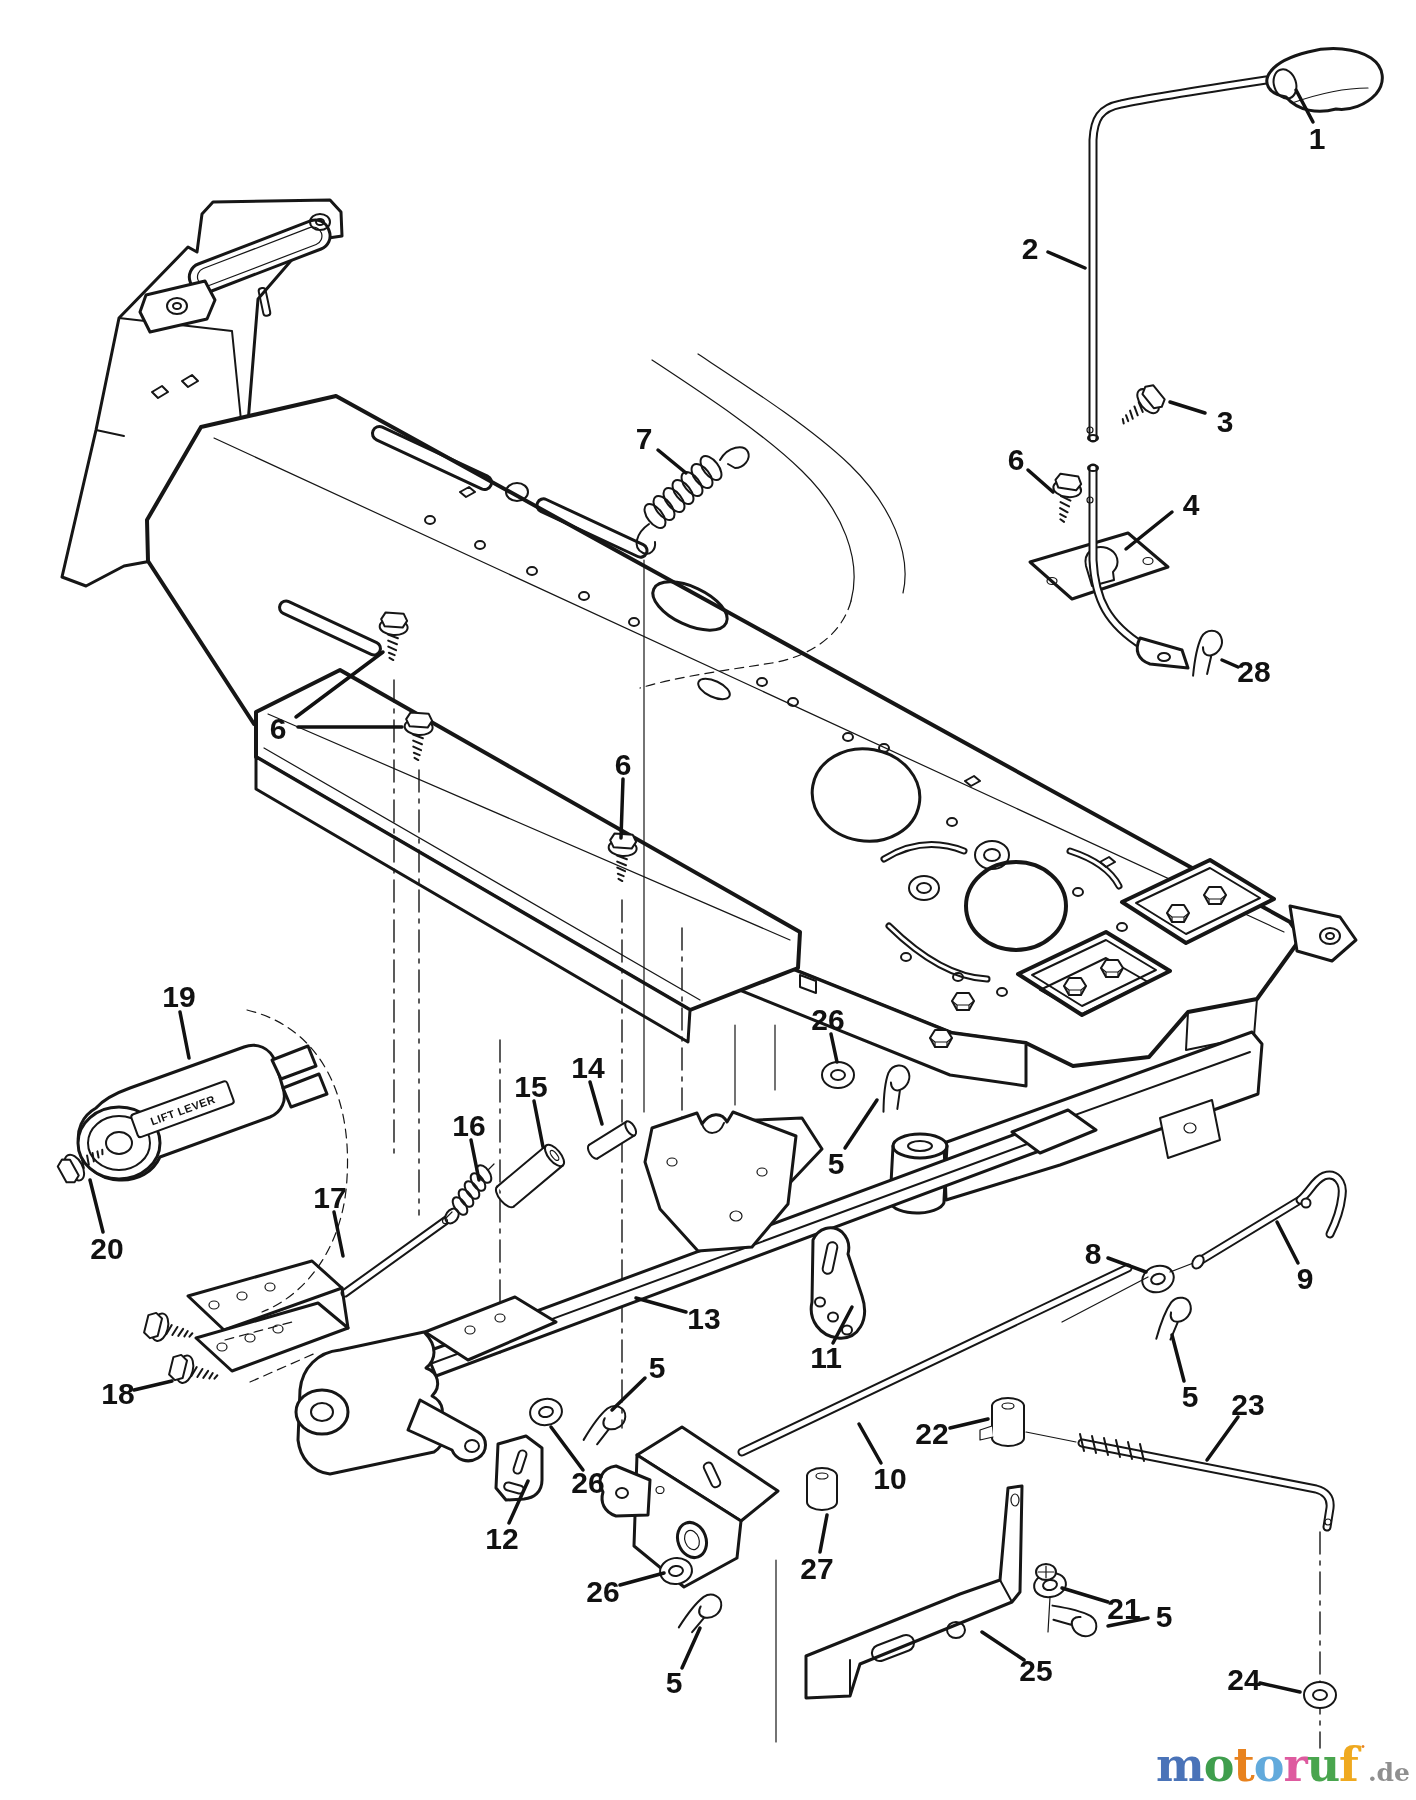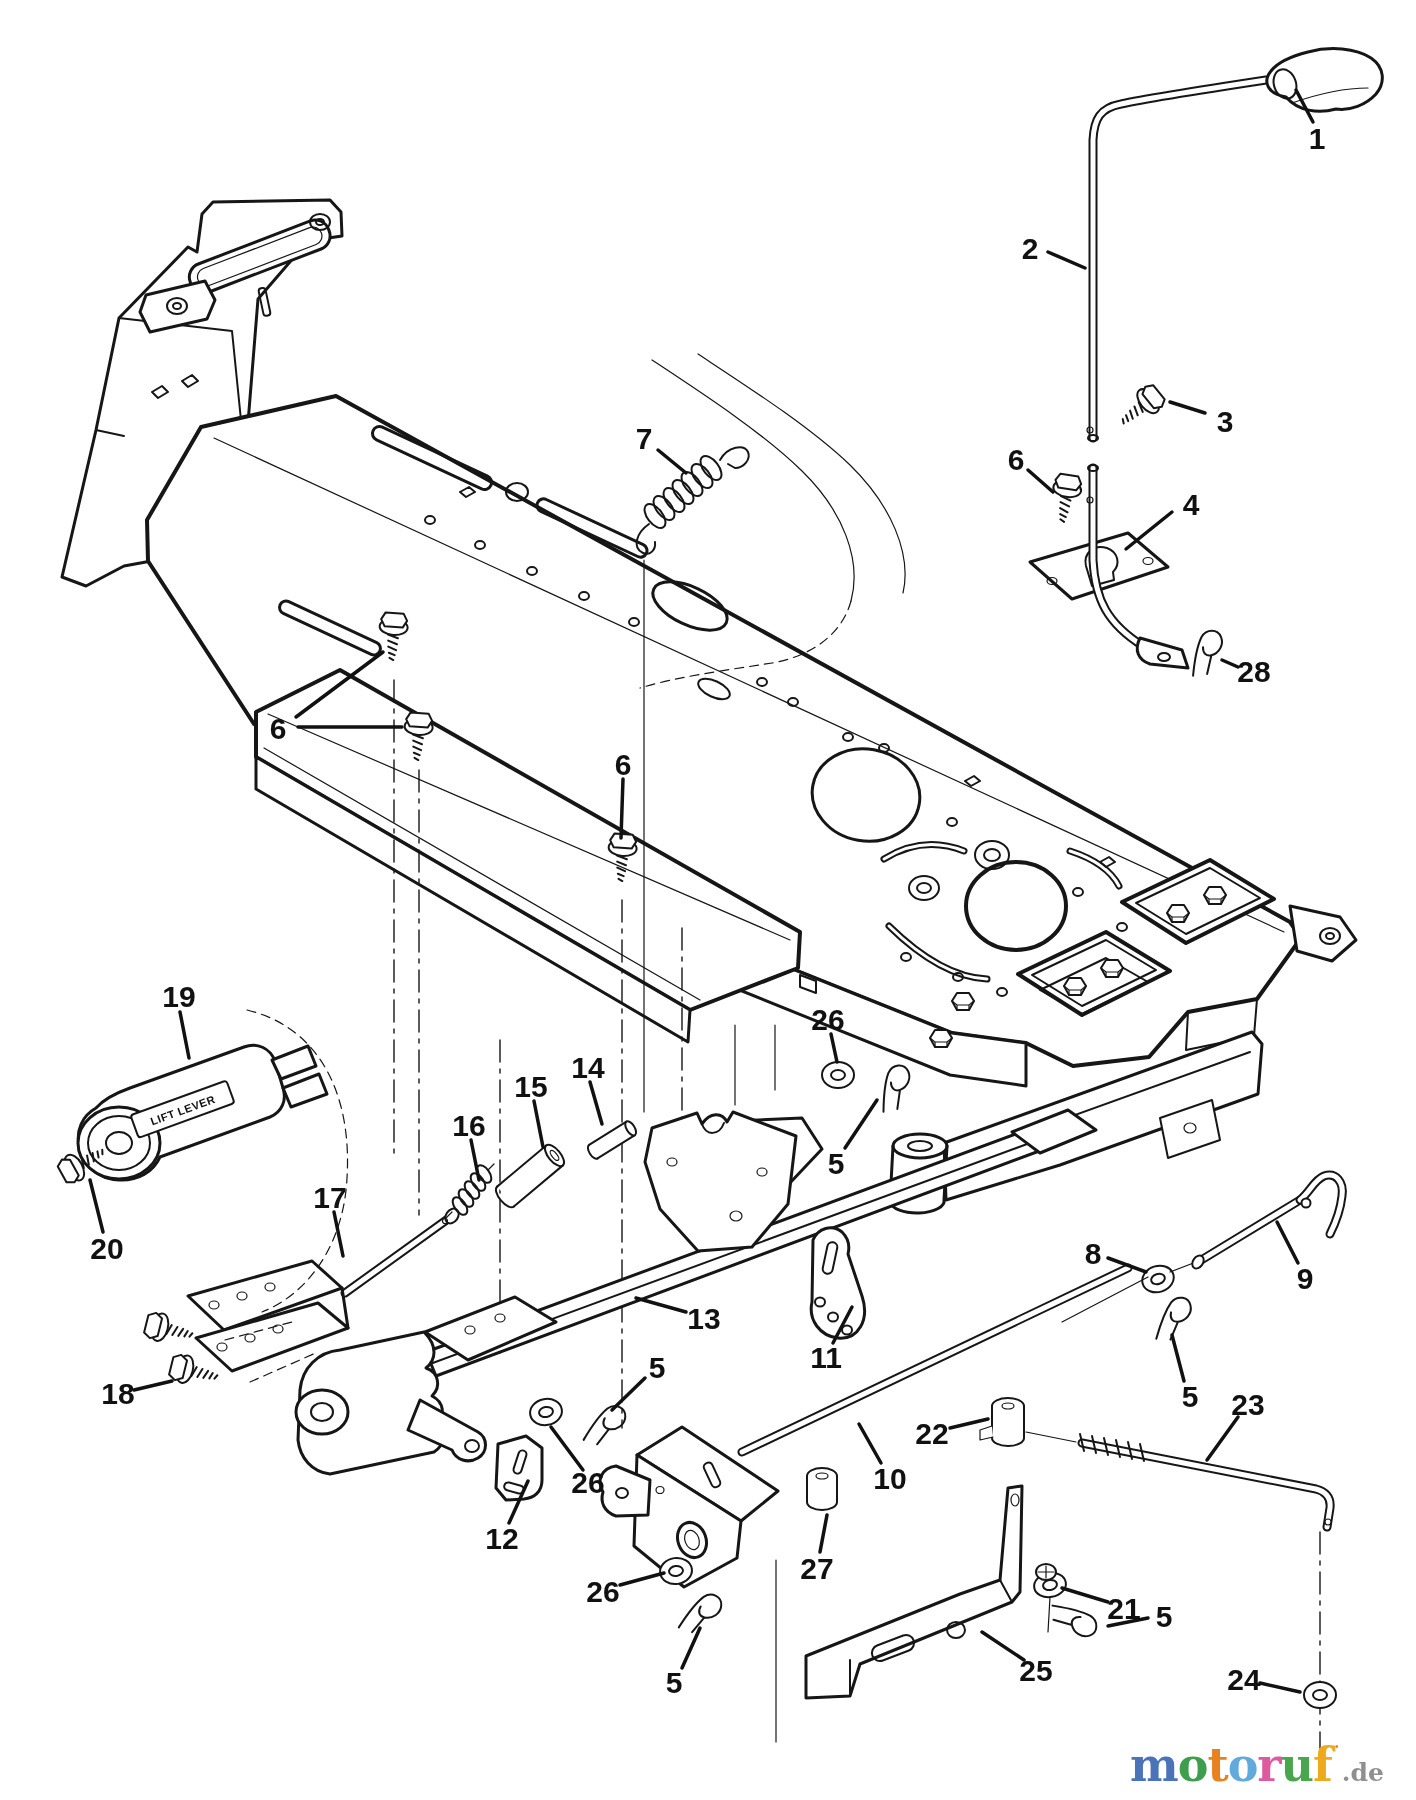--- a/index.html
+++ b/index.html
@@ -14,21 +14,21 @@
   .s4{stroke-width:4;}
   .s7{stroke-width:7;}
   .wcore{stroke:#ffffff;stroke-width:3;}
   .tubeO{stroke-width:9;}
   .tubeI{stroke:#ffffff;stroke-width:5;}
   .dash{stroke-dasharray:9 6;}
   .dd{stroke-width:1.4;stroke-dasharray:22 7 4 7;}
   .leader{stroke:#111;stroke-width:3.5;}
   .callout{font:bold 30px "Liberation Sans",sans-serif;fill:#111;stroke:none;text-anchor:middle;}
   .lvl{font:bold 11px "Liberation Sans",sans-serif;fill:#111;stroke:none;text-anchor:middle;letter-spacing:.5px;}
-  .logo{position:absolute;left:1130px;top:1742px;width:280px;text-align:left;
+  .logo{position:absolute;left:1130px;top:1742px;width:280px;text-align:right;
         font-family:"DejaVu Serif",serif;font-weight:bold;font-size:46px;line-height:1;letter-spacing:-1px;}
   .logo .de{font-size:25px;color:#8f8f8f;letter-spacing:0;}
   .logo .sup{font-size:20px;vertical-align:20px;letter-spacing:0;}
 </style>
 </head>
 <body>
 
 <div class="canvas">
 <svg id="diagram" width="1416" height="1800" viewBox="0 0 1416 1800">
 

